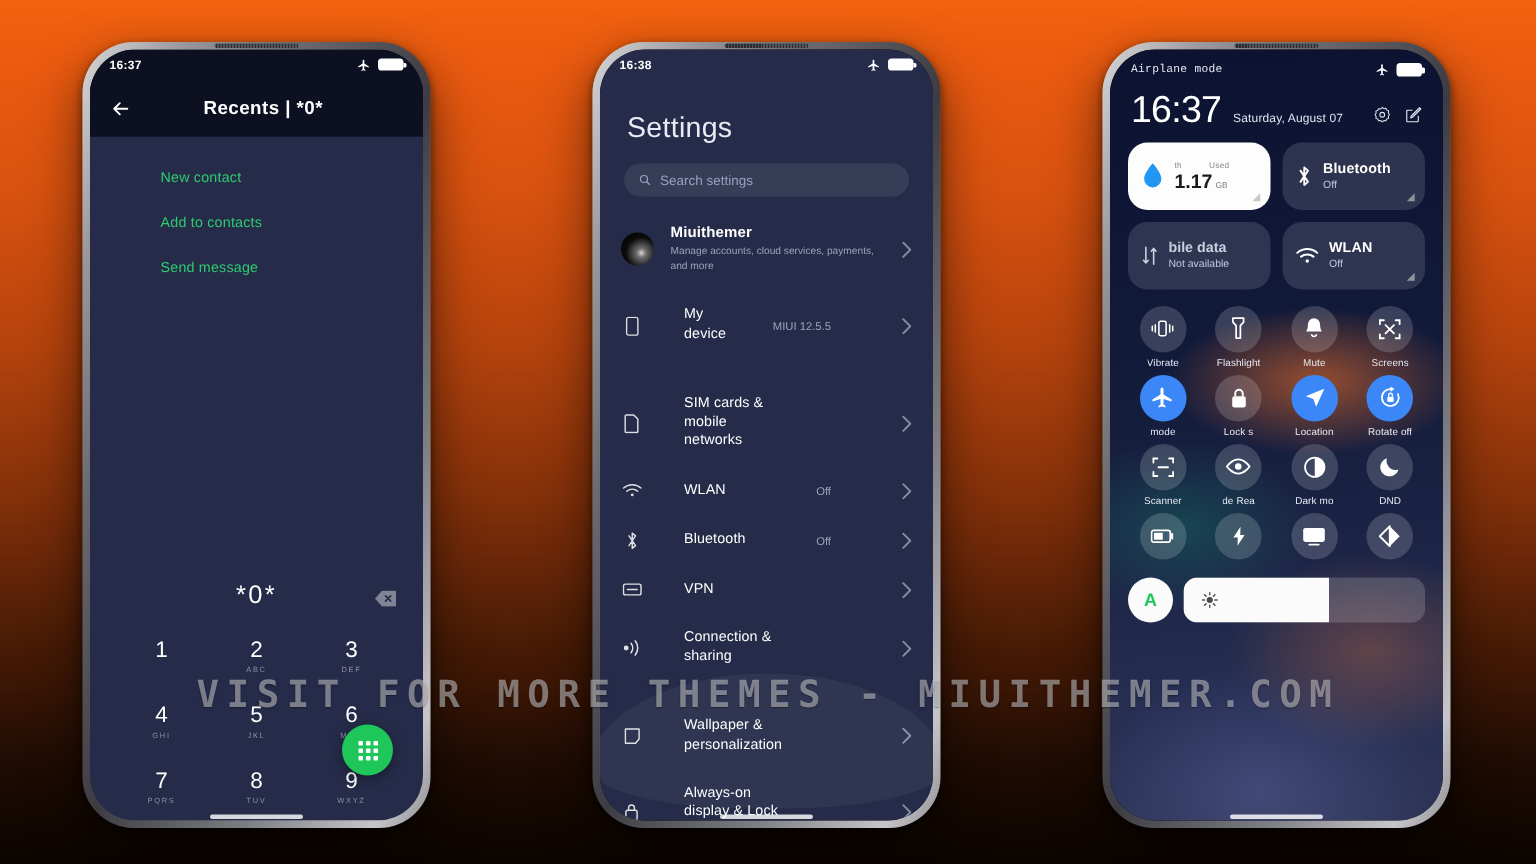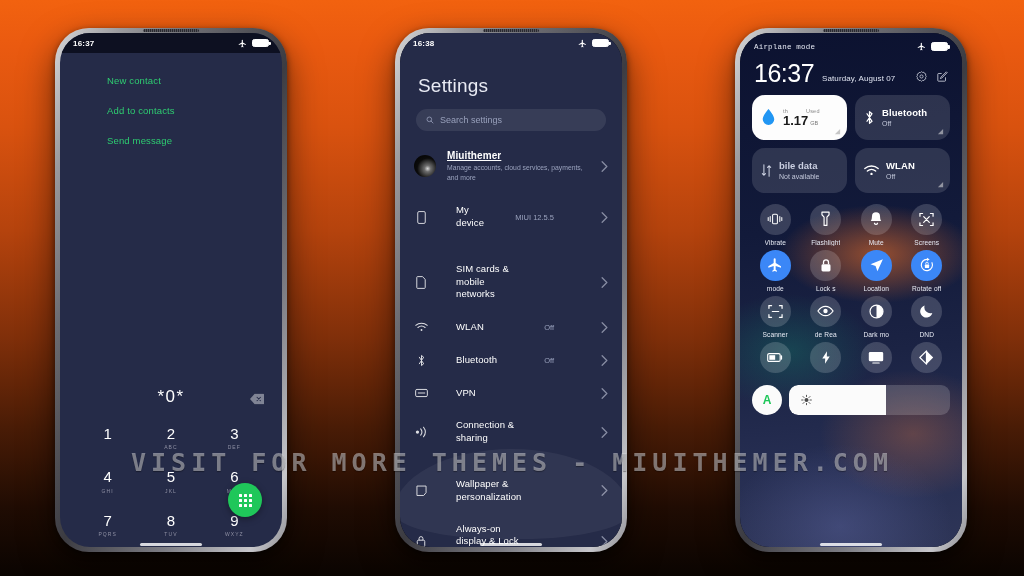--- a/index.html
+++ b/index.html
@@ -100,21 +100,21 @@
     display: flex; align-items: center; gap: 6px; padding: 0 10px;
   }
   .st-search span { color:#98a0bb; font-size:9px; }
   .st-list { flex:1; overflow:hidden; }
   .st-account { display:flex; align-items:center; padding: 5px 14px 12px; gap:11px; }
   .st-avatar {
     width:22px; height:22px; border-radius:50%; flex:0 0 auto;
     background: radial-gradient(circle at 62% 62%, #d8d8d8 0%, #6e6e6e 16%, #0b0b0b 54%, #000 100%);
   }
   .st-acc-text { flex:1; }
-  .st-acc-name { color:#fff; font-size:10px; font-weight:600; letter-spacing:.1px;text-decoration:underline; }
+  .st-acc-name { color:#fff; font-size:10px; font-weight:600; letter-spacing:.1px; }
   .st-acc-sub { color:#9aa2bd; font-size:6.8px; line-height:1.45; margin-top:2px; }
   .st-row { display:flex; align-items:center; padding: 9.5px 14px; gap:28px; }
   .st-row .ic { width:14px; height:14px; flex:0 0 auto; opacity:.85; display:flex; align-items:center; justify-content:center; }
   .st-row .lb { flex:1; color:#fff; font-size:9.5px; letter-spacing:.1px; line-height:1.35; }
   .st-row .vl { color:#9aa2bd; font-size:7.5px; margin-right:19px; }
   .chev { opacity:.6; }
   .st-gap { height: 14px; }
   .st-blob {
     position:absolute; left:-6px; bottom:8px; width:236px; height:90px;
     background: rgba(255,255,255,.055); border-radius: 50% 50% 46% 46%/ 70% 70% 30% 30%;
@@ -195,20 +195,26 @@
         <div class="statusbar">
           <span>16:37</span>
           <span class="sb-right">
             <svg class="ico-plane" viewBox="0 0 24 24">
                 <path fill="#fff" d="M21 16v-2l-8-5V3.5a1.5 1.5 0 0 0-3 0V9l-8 5v2l8-2.5V19l-2 1.5V22l3.5-1 3.5 1v-1.5L13 19v-5.5z"></path>
               </svg>
             <span class="ico-batt"></span>
           </span>
         </div>
 
+        <div class="p1-header">
+          <svg class="back-arrow" viewBox="0 0 24 24">
+              <path fill="none" stroke="#fff" stroke-width="2" stroke-linecap="round" stroke-linejoin="round" d="M19 12H5m0 0l6-6m-6 6l6 6"></path>
+            </svg>
+          <div class="p1-title">Recents  |  *0*</div>
+        </div>
       </div>
 
       <div class="p1-actions">
         <div class="p1-action">New contact</div>
         <div class="p1-action">Add to contacts</div>
         <div class="p1-action">Send message</div>
       </div>
 
       <div class="p1-spacer"></div>
 

